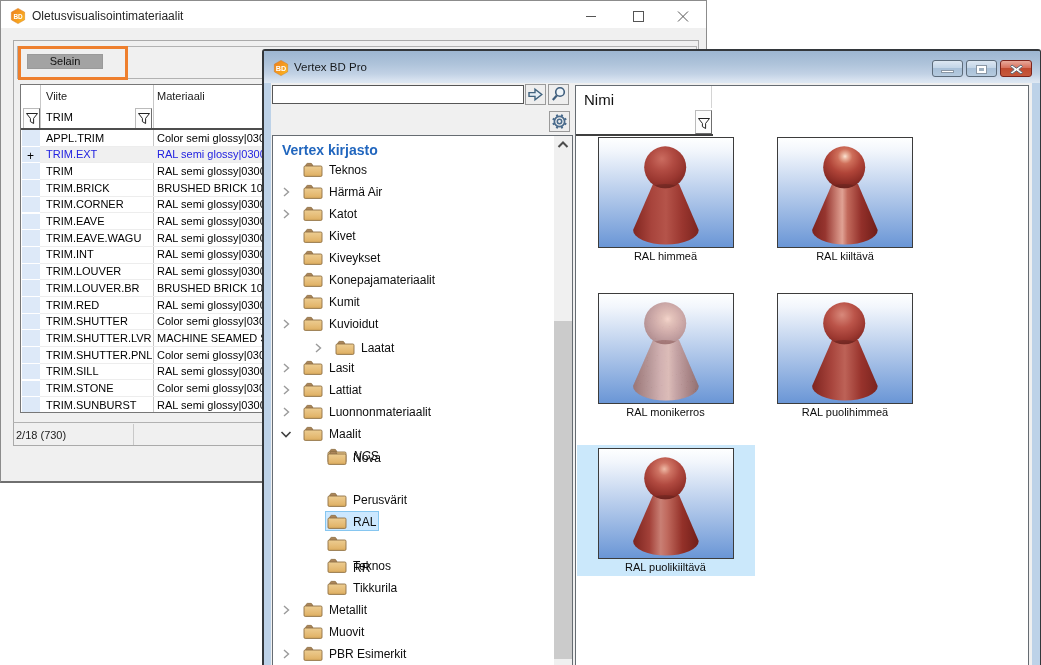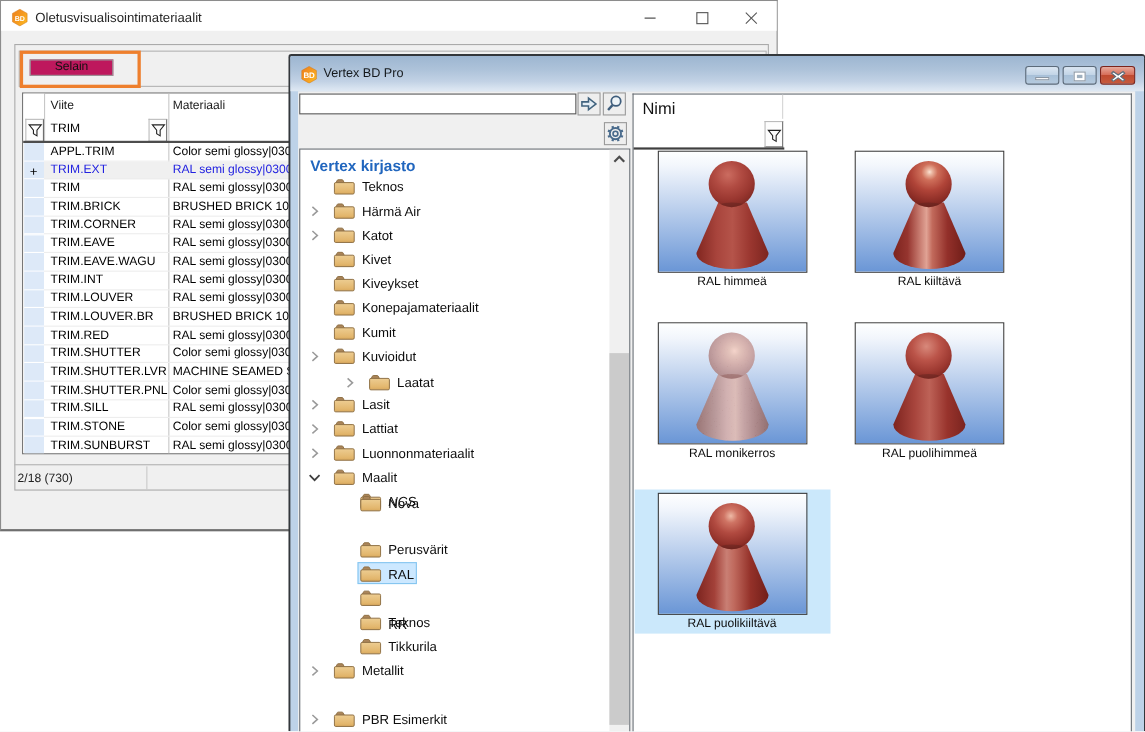--- a/index.html
+++ b/index.html
@@ -6,21 +6,21 @@
 #stage{position:relative;width:1041px;height:665px;overflow:hidden;background:#fff;}
 .abs{position:absolute;}
 
 #bgwin{position:absolute;left:0;top:0;width:707px;height:483px;background:#f0f0f0;
   border:1px solid #8c8c8c;border-bottom:2px solid #6f6f6f;box-sizing:border-box;}
 #bgtitle{position:absolute;left:0;top:0;width:100%;height:27px;background:#ffffff;}
 #bgtitle .t{position:absolute;left:31px;top:7.5px;font-size:12px;color:#262626;}
 
 #grp{position:absolute;left:12px;top:39px;width:686px;height:406px;border:1px solid #aaaaaa;box-sizing:border-box;background:#f0f0f0;}
 #toolbar{position:absolute;left:16px;top:45px;width:680px;height:33px;border:1px solid #b2b2b2;box-sizing:border-box;}
-#selain{position:absolute;left:26px;top:53px;width:76px;height:15px;background:#be185d;border:1px solid #9a9a9a;box-sizing:border-box;
+#selain{position:absolute;left:26px;top:53px;width:76px;height:15px;background:#a3a3a3;border:1px solid #9a9a9a;box-sizing:border-box;
   font-size:11px;color:#111;text-align:center;line-height:13px;}
 #orange{position:absolute;left:17px;top:45px;width:110px;height:34px;border:3px solid #ee7f2d;box-sizing:border-box;}
 
 #tbl{position:absolute;left:19px;top:83px;width:671px;height:329px;background:#fff;border:1px solid #777;box-sizing:border-box;overflow:hidden;}
 .hdrtxt{position:absolute;top:5px;font-size:11px;color:#1a1a1a;}
 #filtline{position:absolute;left:0;top:43px;width:100%;height:2px;background:#4d4d4d;}
 .colsep{position:absolute;top:0;width:1px;background:#c7c7c7;}
 .gcell{position:absolute;left:1px;width:18px;background:#dde9f8;border-bottom:1px solid #fff;box-sizing:border-box;}
 .trow{position:absolute;left:19px;right:0;font-size:11px;color:#000;border-bottom:1px solid #ededed;box-sizing:border-box;white-space:nowrap;}
 .trow .c1{position:absolute;left:6px;top:1.5px;}
@@ -567,20 +567,34 @@
                   <stop offset="0" stop-color="#edcd92"></stop>
                   <stop offset="0.75" stop-color="#e3b76e"></stop>
                   <stop offset="1" stop-color="#d9a95d"></stop>
                 </linearGradient>
               </defs>
               <path d="M2 5 L3.6 1.9 Q3.8 1.4 4.4 1.4 H8 Q8.6 1.4 8.8 1.9 L10 4.2 Z" fill="#ab855a" stroke="#8f7045" stroke-width="0.9"></path>
               <path d="M1 5.2 Q1 4 2.2 4 H17.8 Q19 4 19 5.2 V13.2 Q19 14.4 17.8 14.4 H2.2 Q1 14.4 1 13.2 Z" fill="url(#fg29.53)" stroke="#8f7045" stroke-width="0.9"></path>
             </svg>
             <span class="lbl" style="left:56px;">Metallit</span>
           </div>
+<div class="ti" style="left:0;top:484.5px;width:280px;">
+            <svg class="abs" style="left:29.5px;top:3px" width="20" height="16" viewBox="0 0 20 16">
+              <defs>
+                <linearGradient id="fg29.53" x1="0" y1="0" x2="0" y2="1">
+                  <stop offset="0" stop-color="#edcd92"></stop>
+                  <stop offset="0.75" stop-color="#e3b76e"></stop>
+                  <stop offset="1" stop-color="#d9a95d"></stop>
+                </linearGradient>
+              </defs>
+              <path d="M2 5 L3.6 1.9 Q3.8 1.4 4.4 1.4 H8 Q8.6 1.4 8.8 1.9 L10 4.2 Z" fill="#ab855a" stroke="#8f7045" stroke-width="0.9"></path>
+              <path d="M1 5.2 Q1 4 2.2 4 H17.8 Q19 4 19 5.2 V13.2 Q19 14.4 17.8 14.4 H2.2 Q1 14.4 1 13.2 Z" fill="url(#fg29.53)" stroke="#8f7045" stroke-width="0.9"></path>
+            </svg>
+            <span class="lbl" style="left:56px;">Muovit</span>
+          </div>
 <div class="ti" style="left:0;top:506.5px;width:280px;">
             <svg class="chev" style="left:7.5px;top:6px" width="10" height="10" viewBox="0 0 10 10">
 <path d="M3 1 L7.5 5 L3 9" fill="none" stroke="#9a9a9a" stroke-width="1.4"></path>
             </svg>
             <svg class="abs" style="left:29.5px;top:3px" width="20" height="16" viewBox="0 0 20 16">
               <defs>
                 <linearGradient id="fg29.53" x1="0" y1="0" x2="0" y2="1">
                   <stop offset="0" stop-color="#edcd92"></stop>
                   <stop offset="0.75" stop-color="#e3b76e"></stop>
                   <stop offset="1" stop-color="#d9a95d"></stop>

